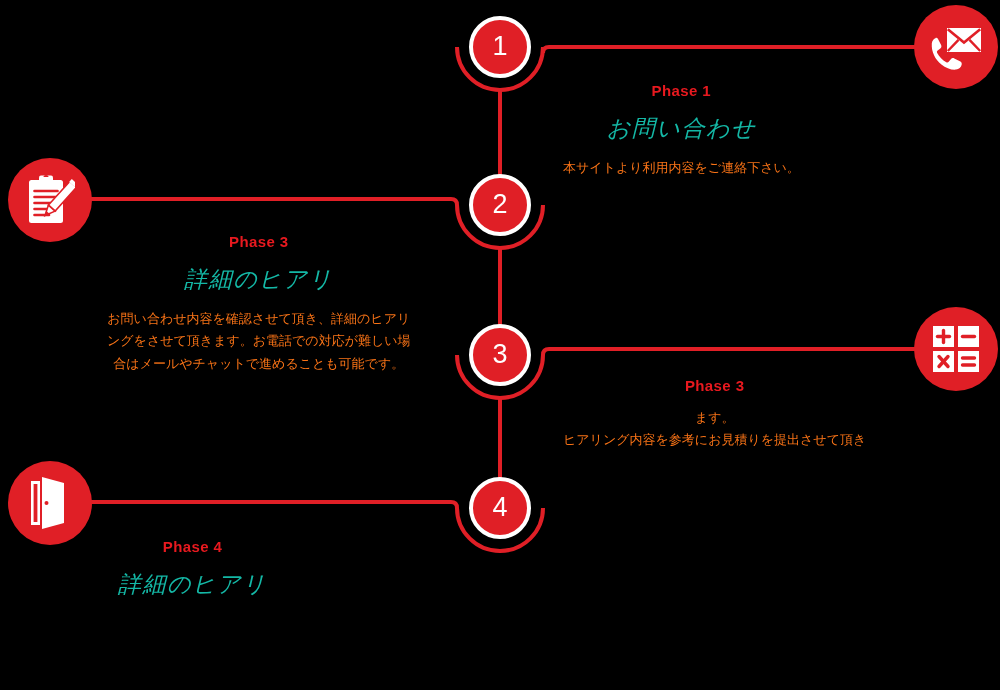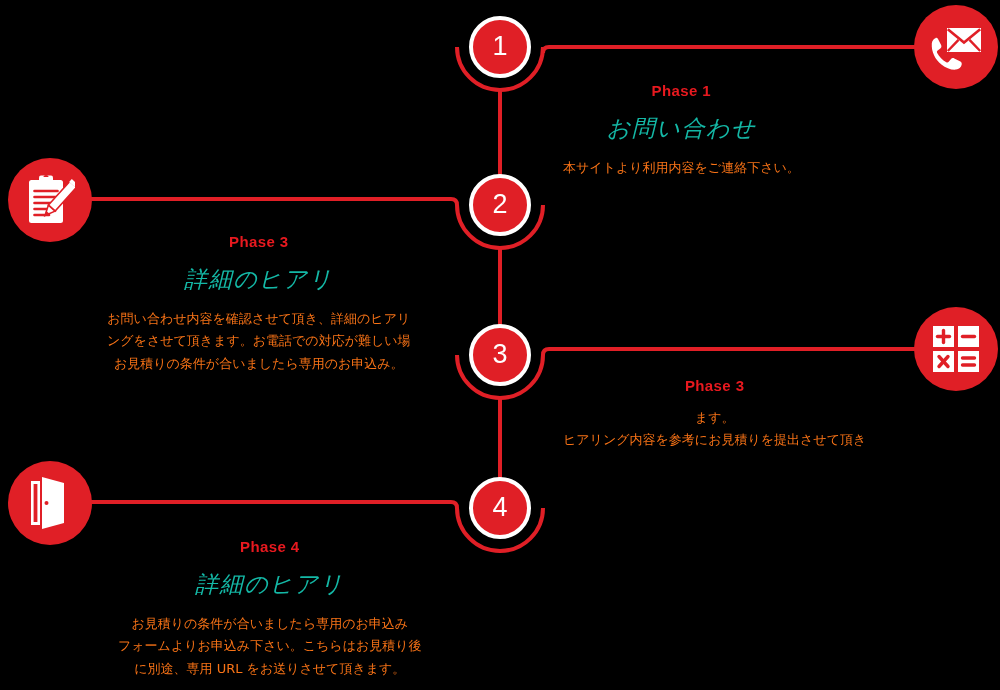--- a/index.html
+++ b/index.html
@@ -201,35 +201,30 @@
       <div>本サイトより利用内容をご連絡下さい。</div>
     </div>
   </div>
 
   <div class="phase-block b2">
     <div class="phase-label">Phase 3</div>
     <div class="phase-title">詳細のヒアリ</div>
     <div class="phase-desc">
       <div>お問い合わせ内容を確認させて頂き、詳細のヒアリ</div>
       <div>ングをさせて頂きます。お電話での対応が難しい場</div>
-      <div>お見積りの条件が合いましたら専用のお申込み。</div>
+      <div>合はメールやチャットで進めることも可能です。</div>
     </div>
   </div>
 
   <div class="phase-block b3">
     <div class="phase-label">Phase 3</div>
     <div class="phase-desc">
       <div>ます。</div>
       <div>ヒアリング内容を参考にお見積りを提出させて頂き</div>
     </div>
   </div>
 
   <div class="phase-block b4">
     <div class="phase-label">Phase 4</div>
     <div class="phase-title">詳細のヒアリ</div>
-    <div class="phase-desc">
-      <div>お見積りの条件が合いましたら専用のお申込み</div>
-      <div>フォームよりお申込み下さい。こちらはお見積り後</div>
-      <div>に別途、専用 URL をお送りさせて頂きます。</div>
-    </div>
   </div>
 
 </div>
 
 </body></html>

